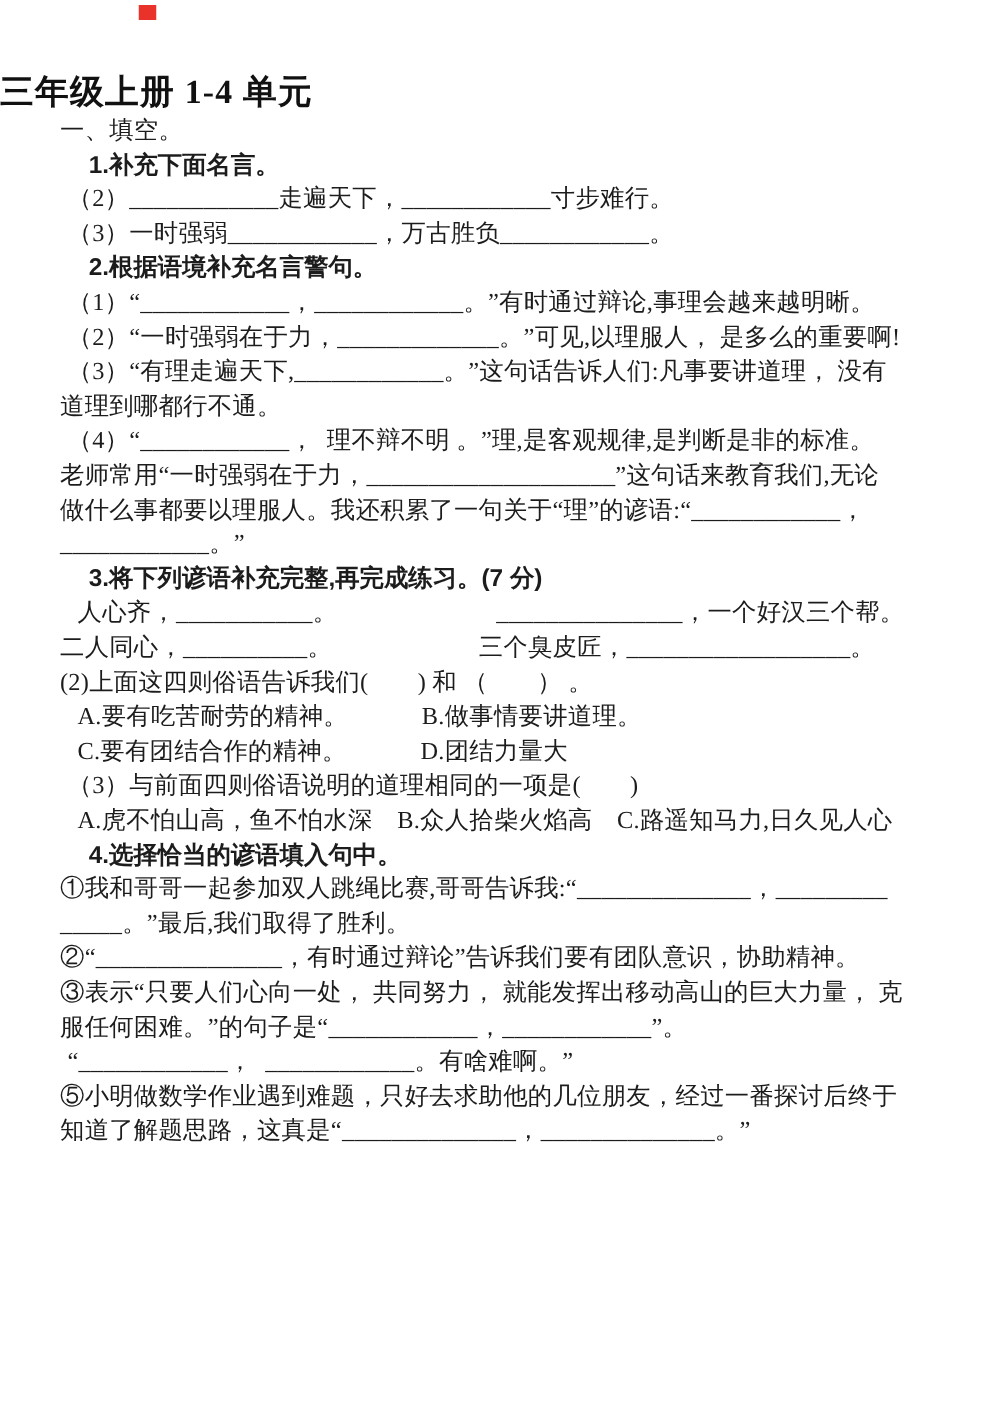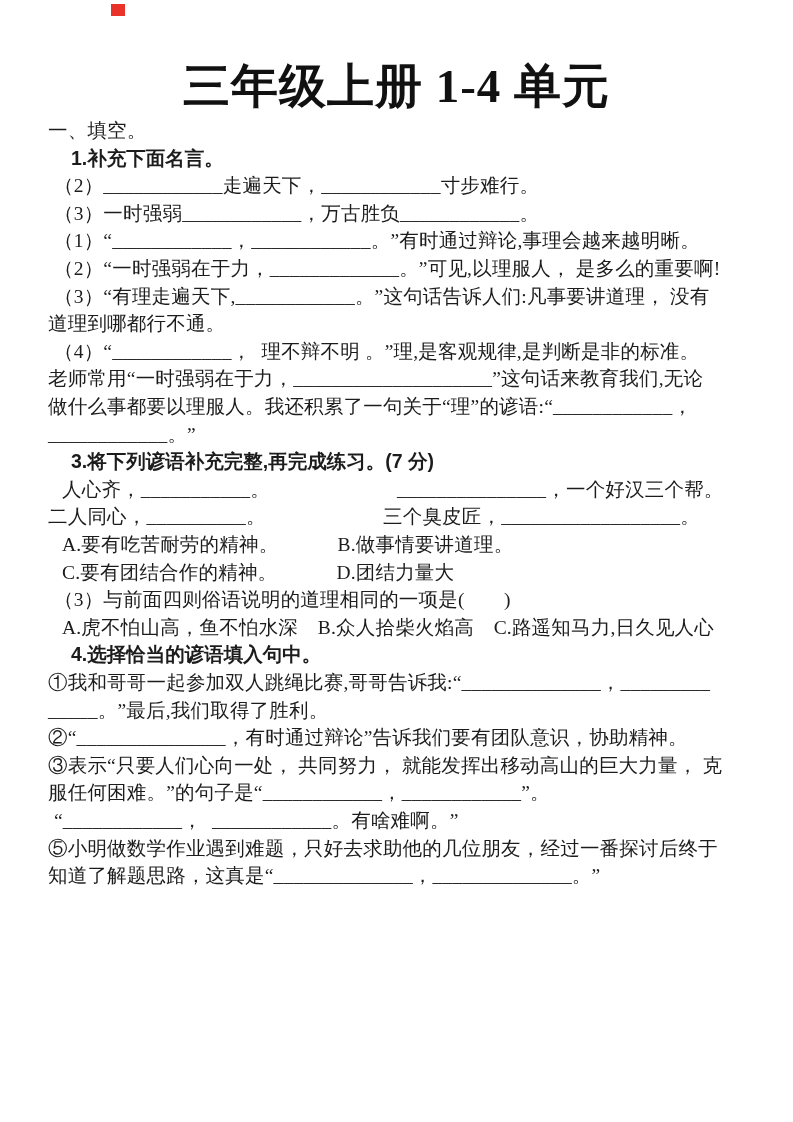--- a/index.html
+++ b/index.html
@@ -10,22 +10,21 @@
     overflow:hidden;
     color:#1c1c1c;
     font-family:"Liberation Serif","DejaVu Serif",serif;
   }
   .red-marker{
     position:absolute;left:111px;top:4px;width:14px;height:12px;
     background:var(--marker-red,#e8322a);
   }
   .title1{
     margin:56px 0 0 0;
-    text-align:center;
-    font-size:47px;
+    font-size:27px;
     font-weight:700;
     letter-spacing:1px;
     line-height:1.3;
     color:#111;
   }
   .title2{
     margin:0 0 12px 0;
     text-align:center;
     font-size:40px;
     font-weight:900;
@@ -64,39 +63,41 @@
 
   <div class="red-marker"></div>
 
   <div class="title1">三年级上册 1-4 单元</div>
 
   <div class="body">
     <div class="line">一、填空。</div>
     <div class="line bold">1.补充下面名言。</div>
     <div class="line in1">（2）____________走遍天下，____________寸步难行。</div>
     <div class="line in1">（3）一时强弱____________，万古胜负____________。</div>
+    <div class="line bold">2.根据语境补充名言警句。</div>
     <div class="line in1">（1）“____________，____________。”有时通过辩论,事理会越来越明晰。</div>
     <div class="line in1">（2）“一时强弱在于力，_____________。”可见,以理服人， 是多么的重要啊!</div>
     <div class="line in1">（3）“有理走遍天下,____________。”这句话告诉人们:凡事要讲道理， 没有</div>
     <div class="line">道理到哪都行不通。</div>
     <div class="line in1">（4）“____________，  理不辩不明 。”理,是客观规律,是判断是非的标准。</div>
     <div class="line">老师常用“一时强弱在于力，____________________”这句话来教育我们,无论</div>
     <div class="line">做什么事都要以理服人。我还积累了一句关于“理”的谚语:“____________，</div>
     <div class="line">____________。”</div>
     <div class="line bold">3.将下列谚语补充完整,再完成练习。(7 分)</div>
 
     <div class="line cols">
       <span class="col-left">人心齐，___________。</span>
       <span class="col-right">_______________，一个好汉三个帮。</span>
     </div>
     <div class="line cols">
       <span class="col-left2">二人同心，__________。</span>
       <span class="col-right">三个臭皮匠，__________________。</span>
     </div>
 
+    <div class="line">(2)上面这四则俗语告诉我们(　　) 和 （　　） 。</div>
     <div class="line opt">A.要有吃苦耐劳的精神。　　　B.做事情要讲道理。</div>
     <div class="line opt">C.要有团结合作的精神。　　　D.团结力量大</div>
     <div class="line in1">（3）与前面四则俗语说明的道理相同的一项是(　　)</div>
     <div class="line opt">A.虎不怕山高，鱼不怕水深　B.众人拾柴火焰高　C.路遥知马力,日久见人心</div>
     <div class="line bold">4.选择恰当的谚语填入句中。</div>
     <div class="line">①我和哥哥一起参加双人跳绳比赛,哥哥告诉我:“______________，_________</div>
     <div class="line">_____。”最后,我们取得了胜利。</div>
     <div class="line">②“_______________，有时通过辩论”告诉我们要有团队意识，协助精神。</div>
     <div class="line">③表示“只要人们心向一处， 共同努力， 就能发挥出移动高山的巨大力量， 克</div>
     <div class="line">服任何困难。”的句子是“____________，____________”。</div>

